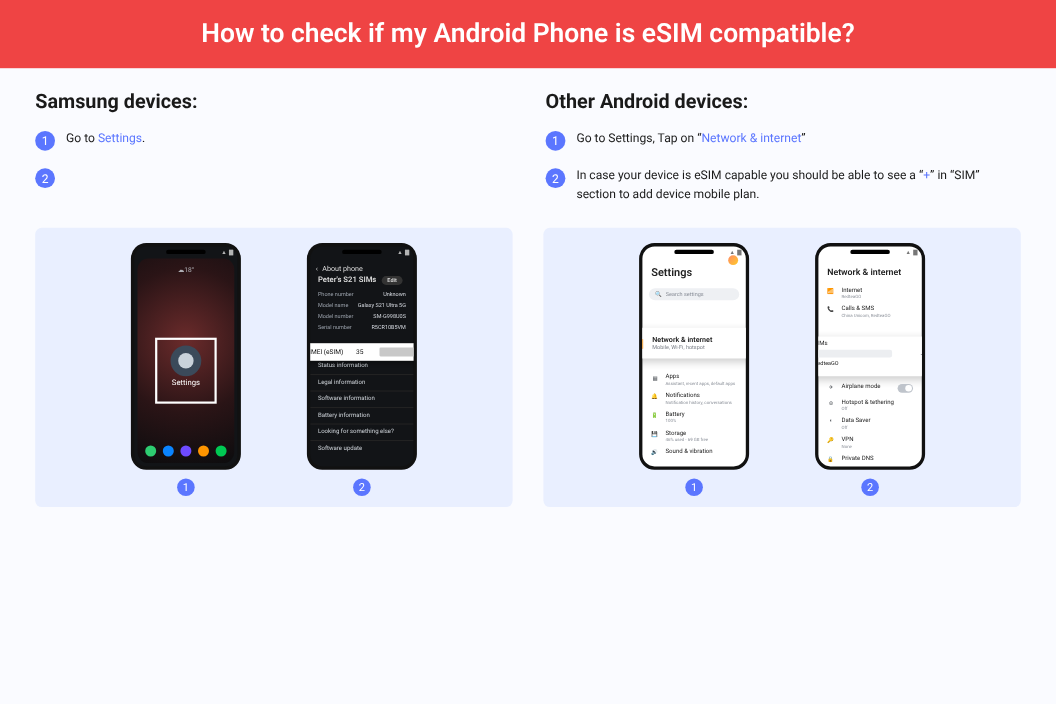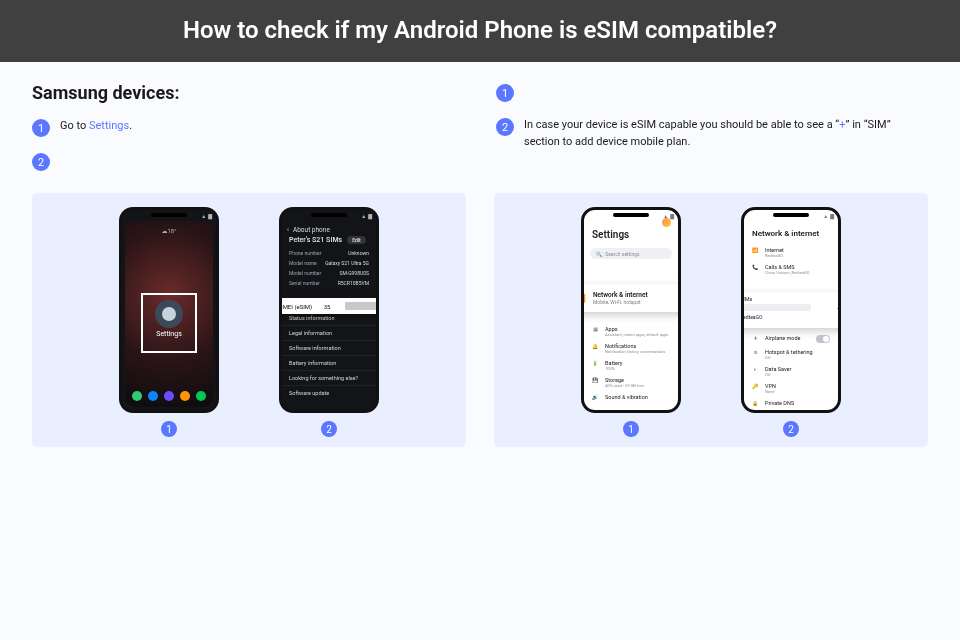--- a/index.html
+++ b/index.html
@@ -5,21 +5,21 @@
   * { box-sizing: border-box; margin: 0; padding: 0; }
   body {
     font-family: -apple-system, BlinkMacSystemFont, "Segoe UI", Roboto, Arial, sans-serif;
     background: #fafbff;
     color: #1a1a1a;
     width: 960px;
     height: 640px;
     overflow: hidden;
   }
   .header {
-    background: #404040;
+    background: #ef4444;
     color: #fff;
     text-align: center;
     padding: 16px 0 18px;
     font-size: 24px;
     font-weight: 600;
   }
   .content {
     display: flex;
     gap: 32px;
     padding: 20px 32px 8px;
@@ -149,23 +149,27 @@
       </li>
       <li>
         <span class="num">2</span>
         <div class="step-text">
         </div>
       </li>
     </ol>
   </div>
 
   <div class="col">
+    <h2>Other Android devices:</h2>
     <ol>
       <li>
         <span class="num">1</span>
+        <div class="step-text">
+          <p><span>Go to Settings, Tap on “</span><span class="link">Network &amp; internet</span><span>”</span></p>
+        </div>
       </li>
       <li>
         <span class="num">2</span>
         <div class="step-text">
           <p><span>In case your device is eSIM capable you should be able to see a “</span><span class="link">+</span><span>” in “SIM” section to add device mobile plan.</span></p>
         </div>
       </li>
     </ol>
   </div>
 </div>

